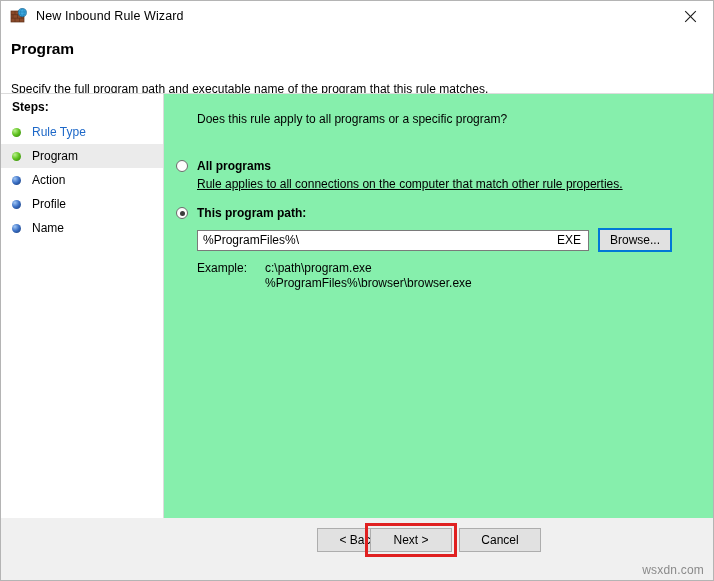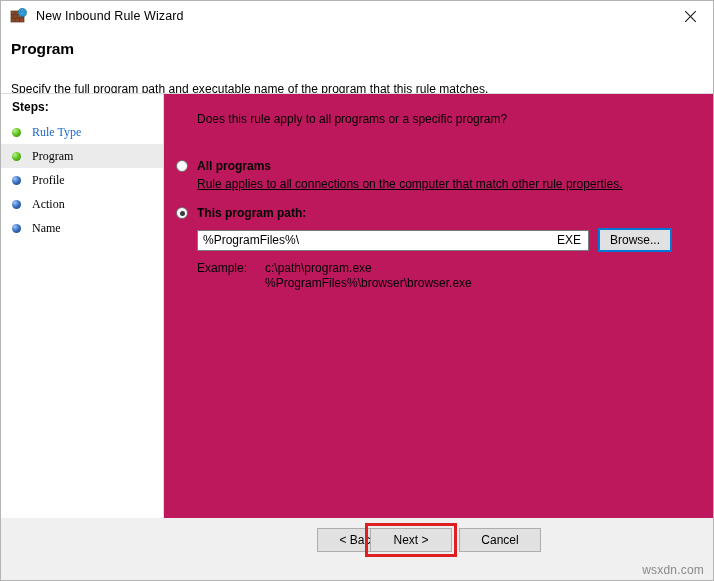--- a/index.html
+++ b/index.html
@@ -122,27 +122,27 @@
     border-radius: 50%;
     margin-right: 11px;
     flex: 0 0 auto;
   }
   .step-bullet.green {
     background: radial-gradient(circle at 32% 30%, #b8f08a 0%, #5fc21f 48%, #2f7a08 100%);
   }
   .step-bullet.blue {
     background: radial-gradient(circle at 32% 30%, #9fc6f5 0%, #3a6fc4 48%, #16356e 100%);
   }
-  .step-label { font-size: 12px; color: #000000; font-family: Liberation Serif, serif; }
+  .step-label { font-size: 12px; color: #000000; }
   .step-label.link { color: #1d68c8; }
 
   
   #content {
     flex: 1 1 auto;
-    background: #be185d;
+    background: #86efac;
     border-top: 1px solid #dcdcdc;
     position: relative;
     box-sizing: border-box;
   }
   #question {
     position: absolute;
     left: 33px; top: 18px;
     font-size: 12px;
   }
 
@@ -326,26 +326,26 @@
         <span class="step-label link">Rule Type</span>
       </div>
 
       <div class="step-item current">
         <span class="step-bullet green"></span>
         <span class="step-label">Program</span>
       </div>
 
       <div class="step-item">
         <span class="step-bullet blue"></span>
-        <span class="step-label">Profile</span>
+        <span class="step-label">Action</span>
       </div>
 
       <div class="step-item">
         <span class="step-bullet blue"></span>
-        <span class="step-label">Action</span>
+        <span class="step-label">Profile</span>
       </div>
 
       <div class="step-item">
         <span class="step-bullet blue"></span>
         <span class="step-label">Name</span>
       </div>
     </div>
 
     <div id="content">
 

